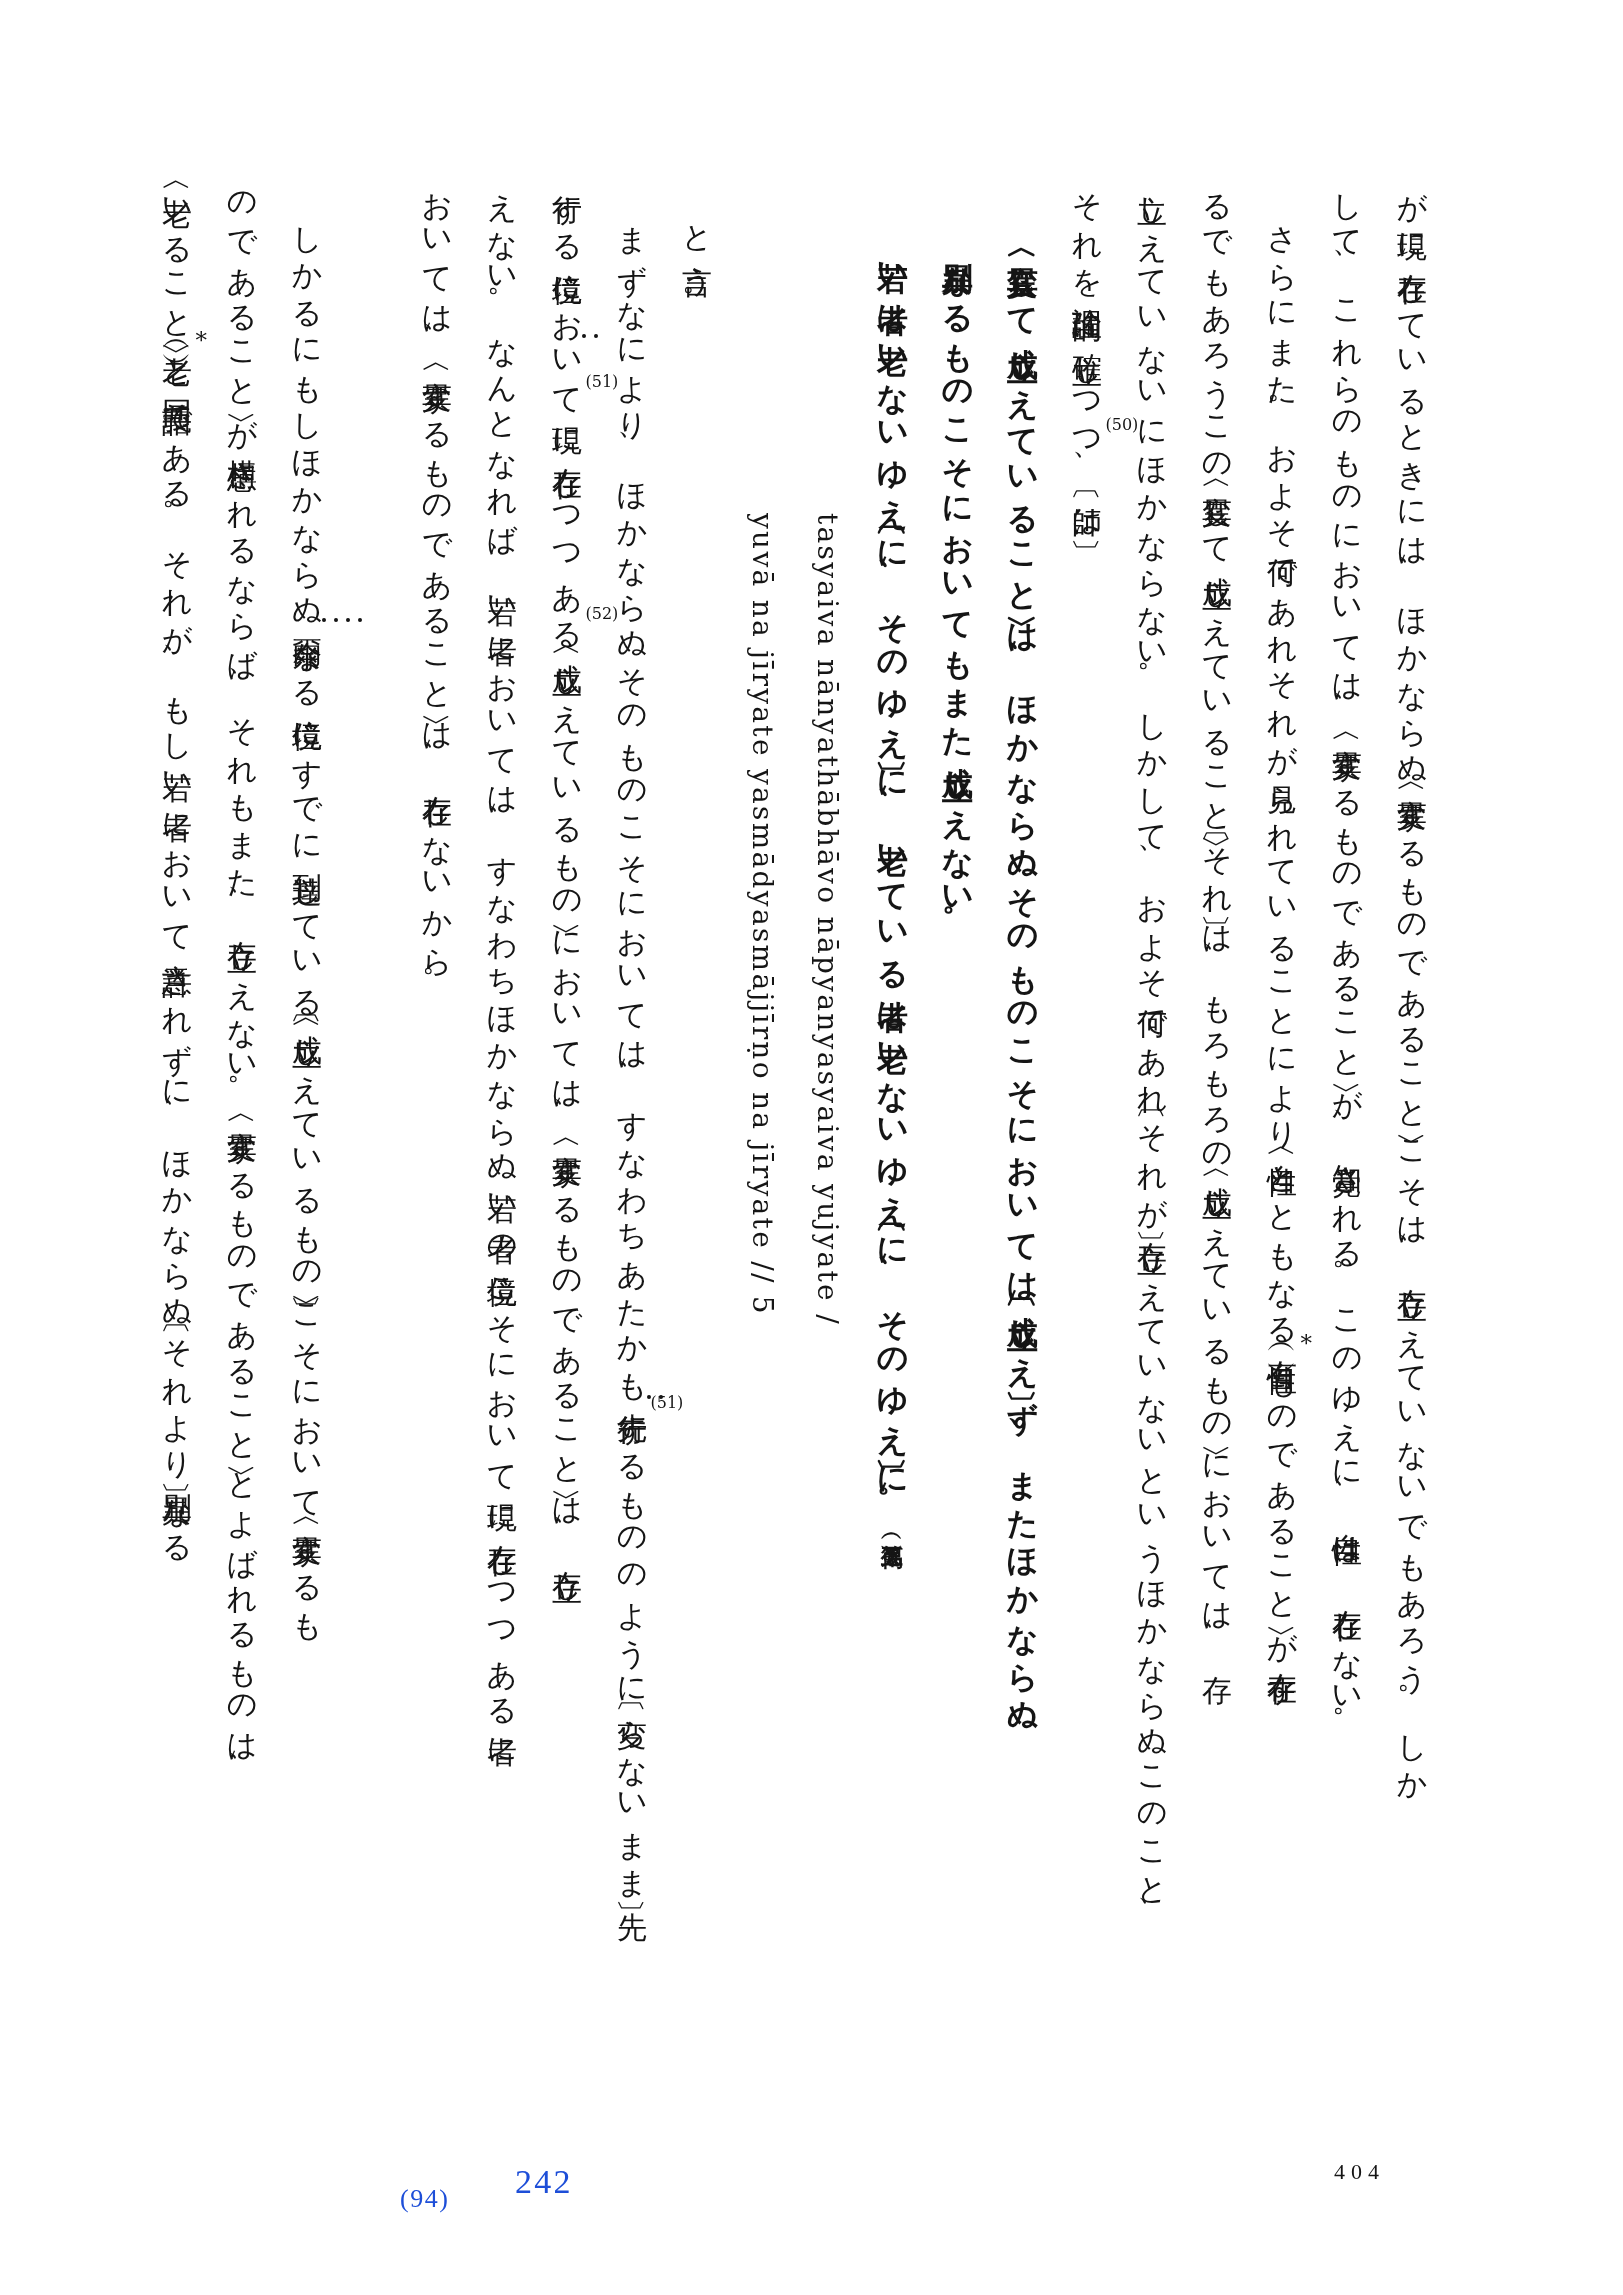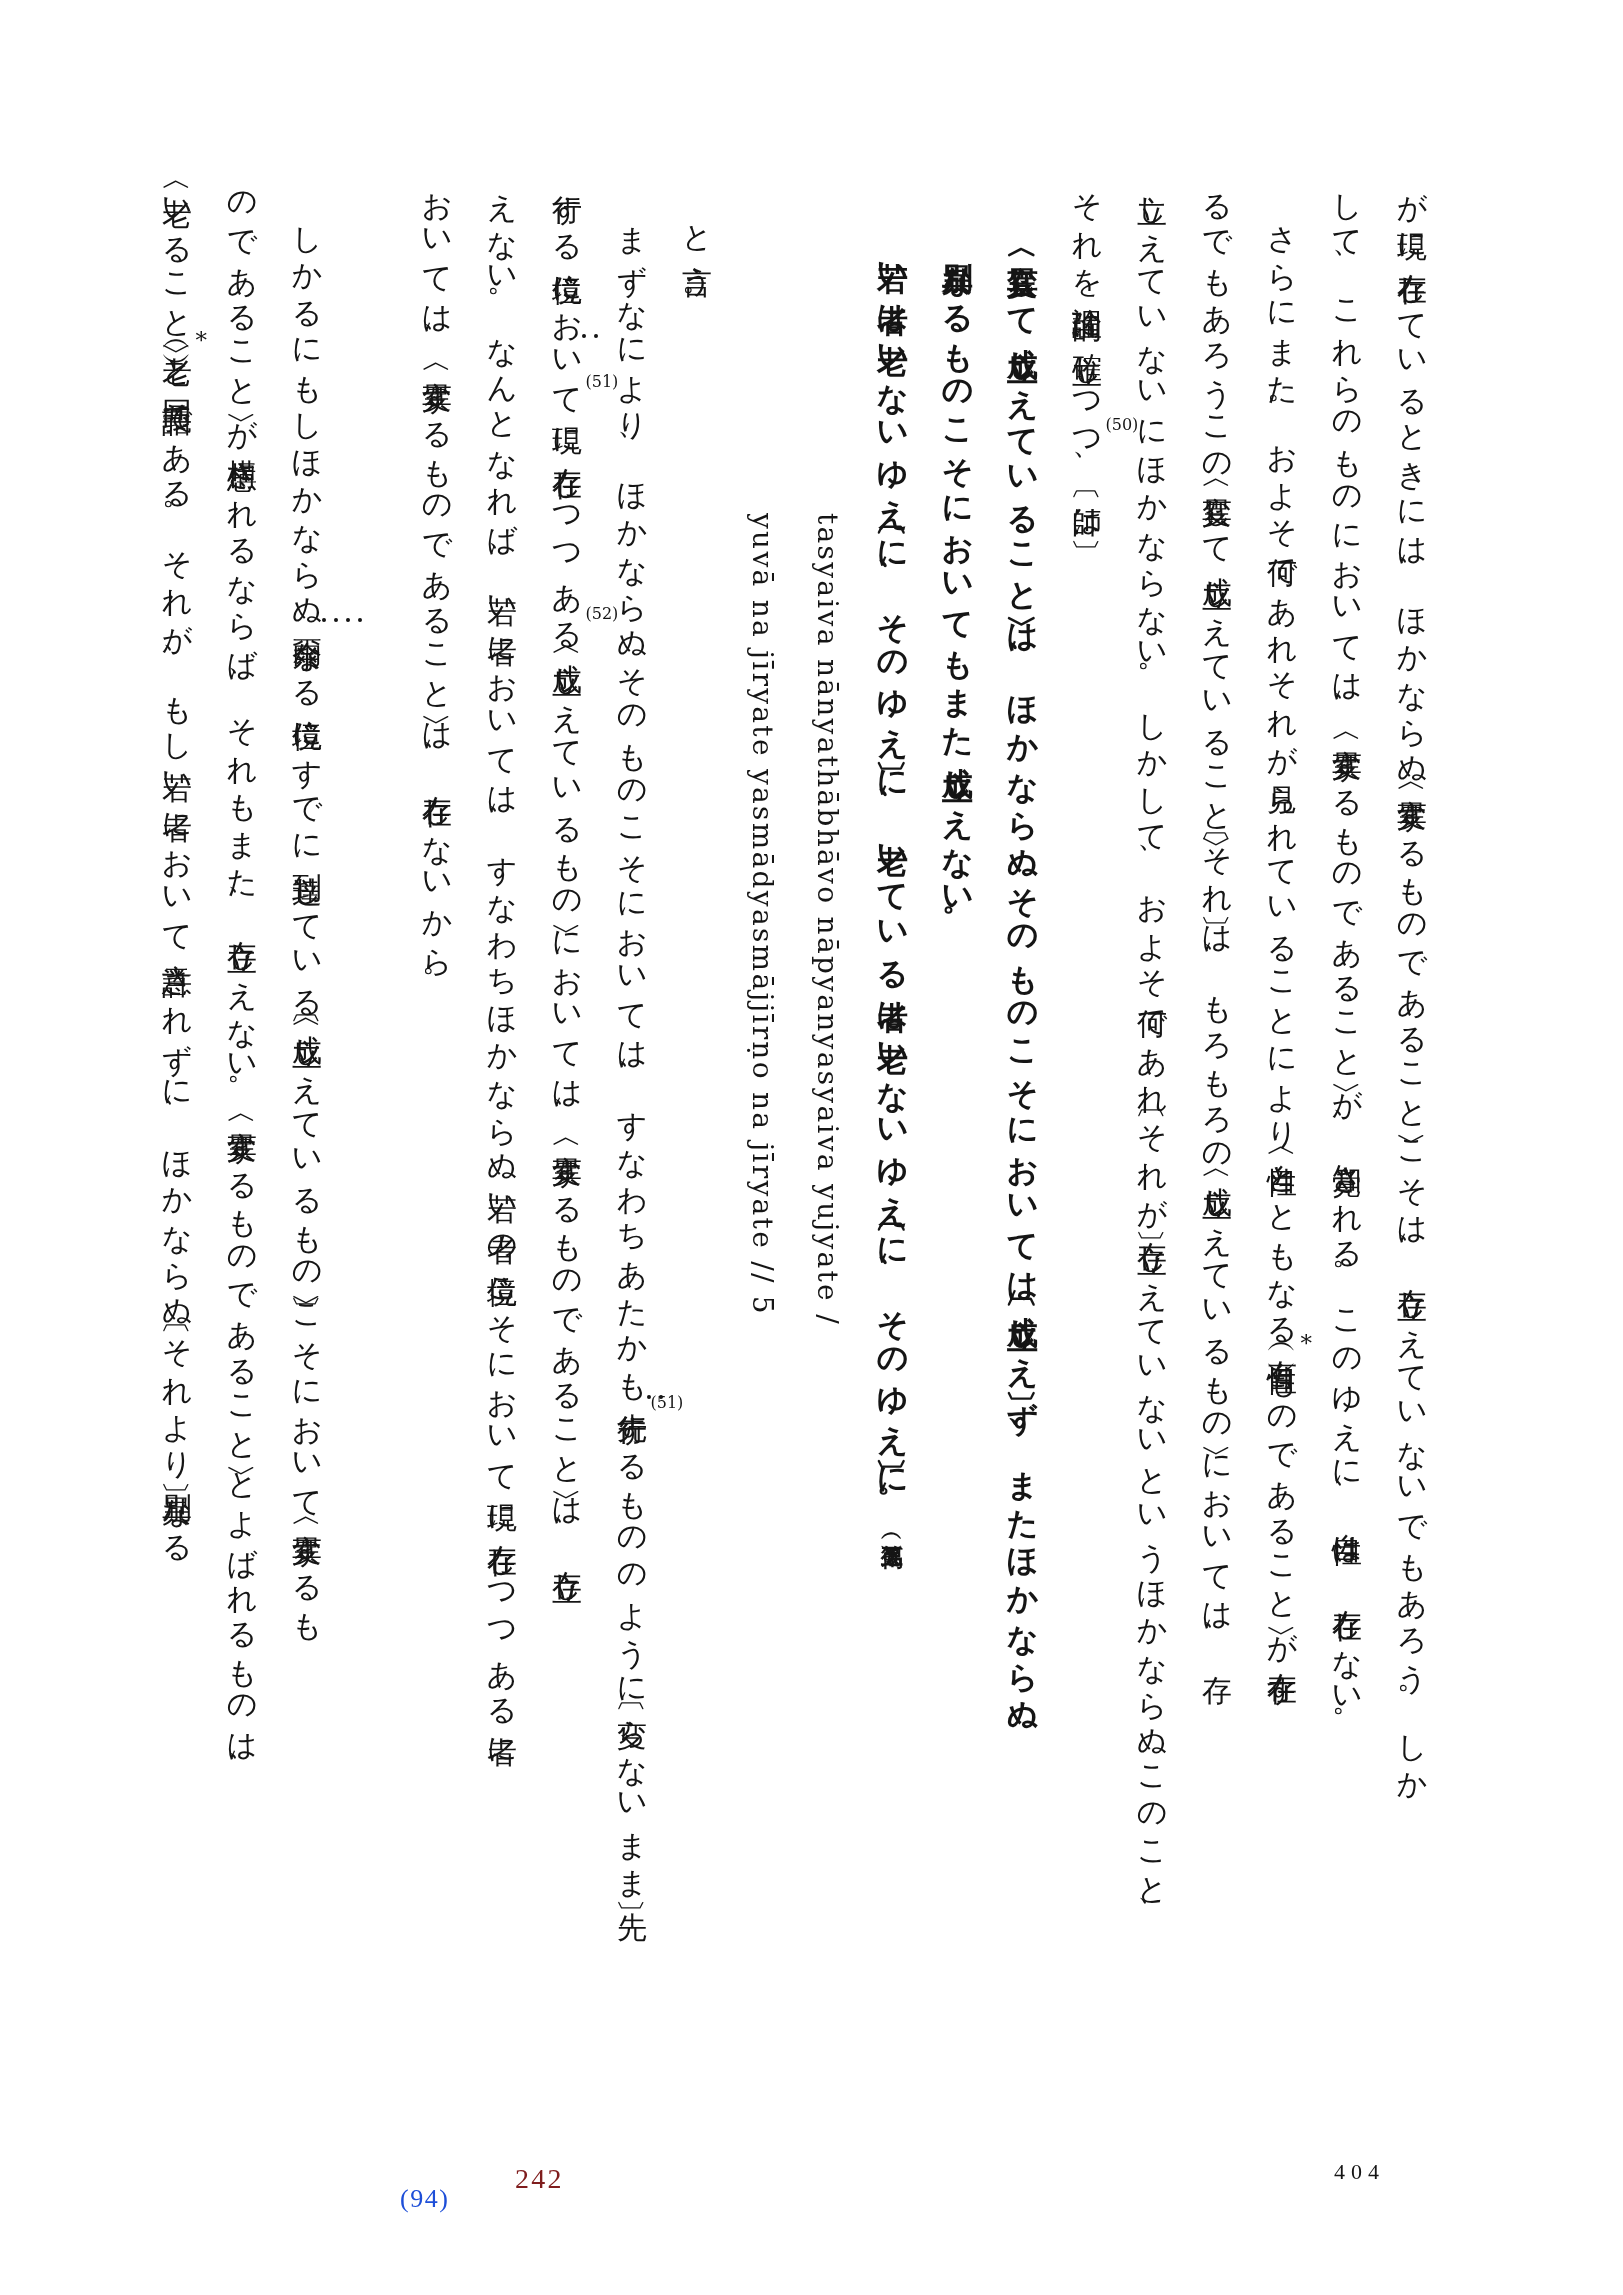--- a/index.html
+++ b/index.html
@@ -41,21 +41,21 @@
     position:absolute;left:94%;top:3.8px;
     display:flex;flex-direction:column;gap:8.3px;
   }
   .dots i{width:3.8px;height:3.8px;border-radius:50%;background:#151515;display:block;}
   .pagenum{
     position:absolute;left:1334px;top:2159px;
     font-size:22px;letter-spacing:6px;color:#151515;
   }
   .mref-242{
     position:absolute;left:515px;top:2163px;
-    font-size:28px;letter-spacing:2.3px;color:#7f1d1d;
+    font-size:34px;letter-spacing:2.3px;color:#1d4ed8;
   }
   .mref-94{
     position:absolute;left:400px;top:2184px;
     font-size:26px;letter-spacing:1.5px;color:#1d4ed8;
   }
 </style>
 </head>
 <body>
 
 <div class="page">

